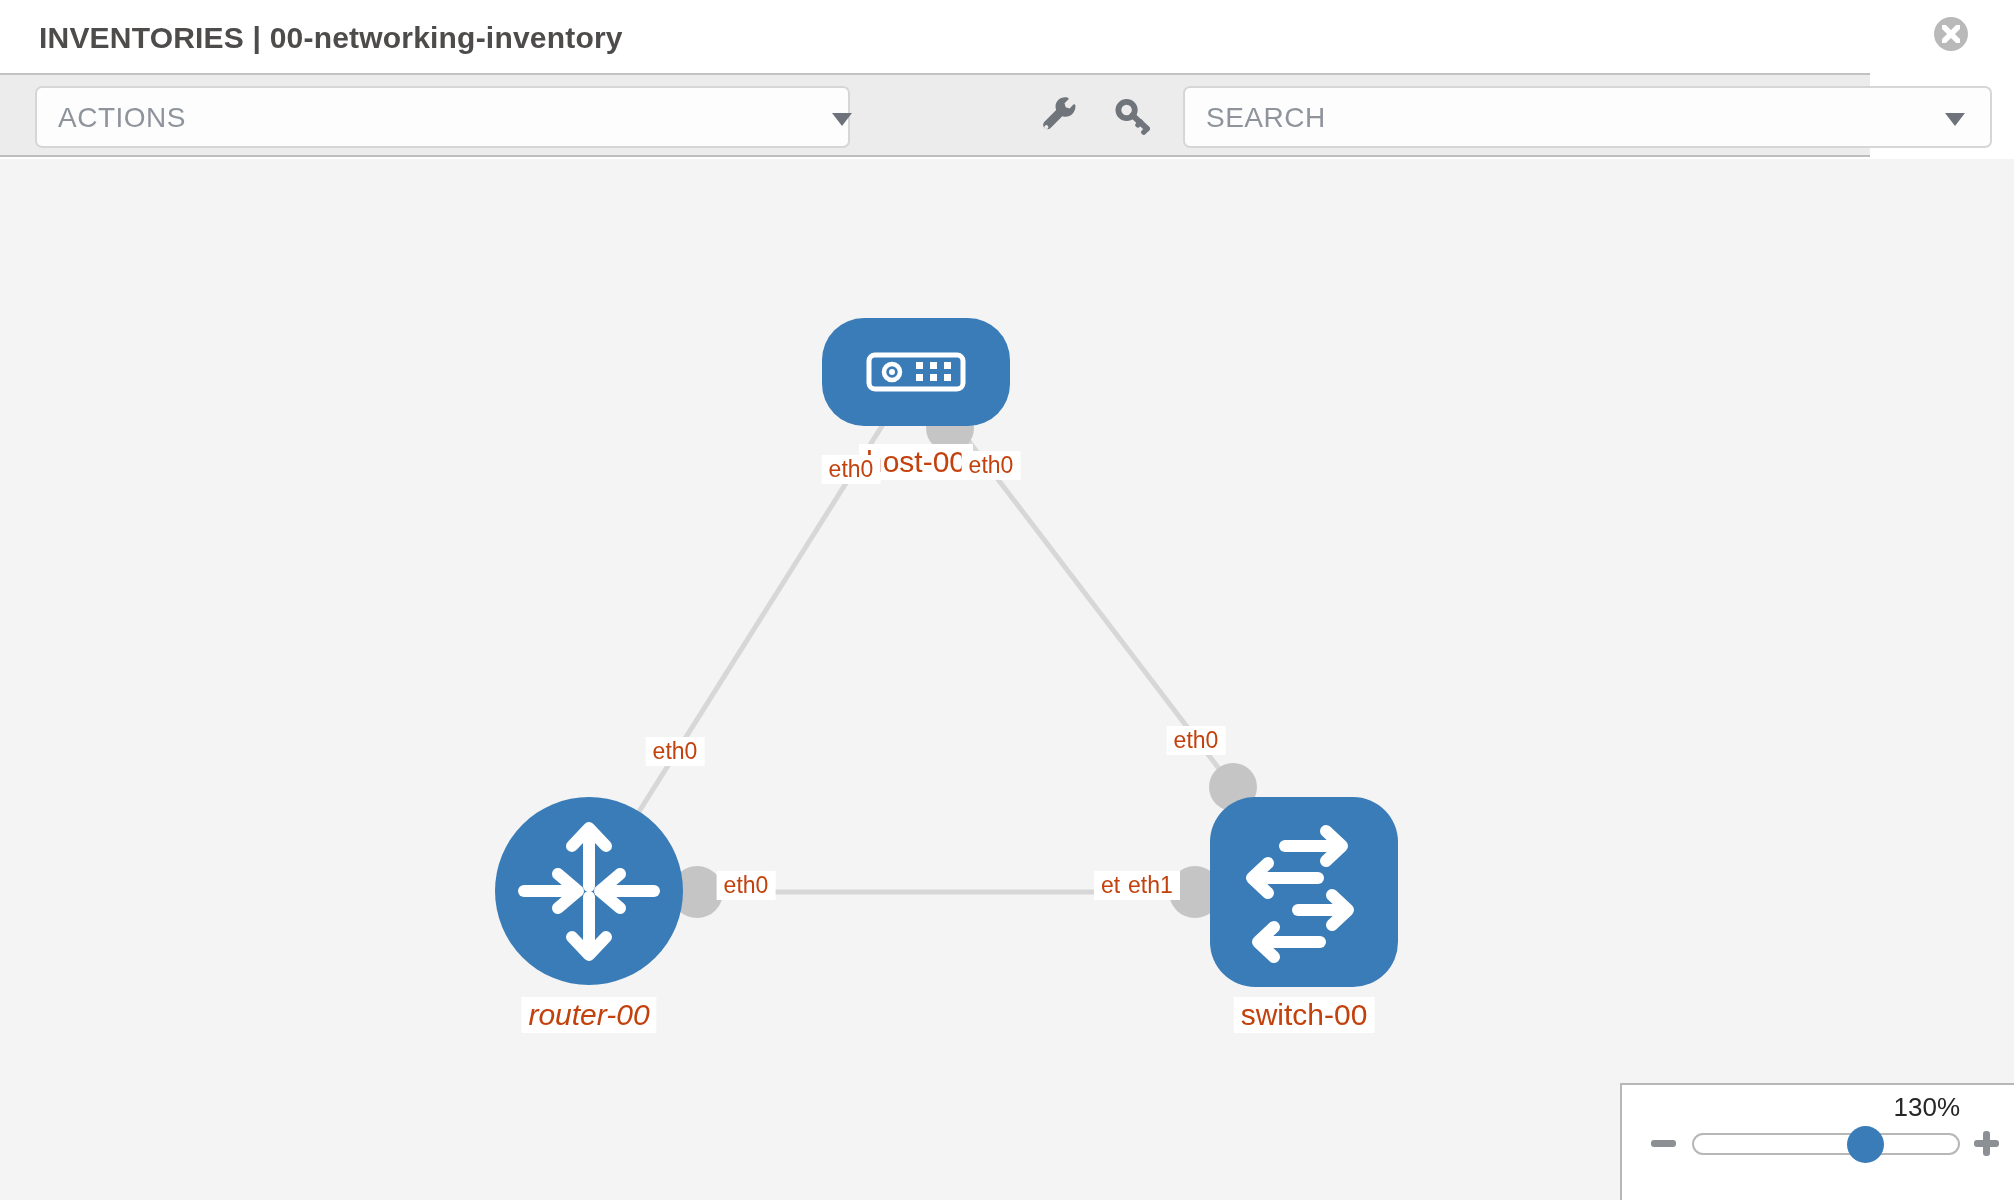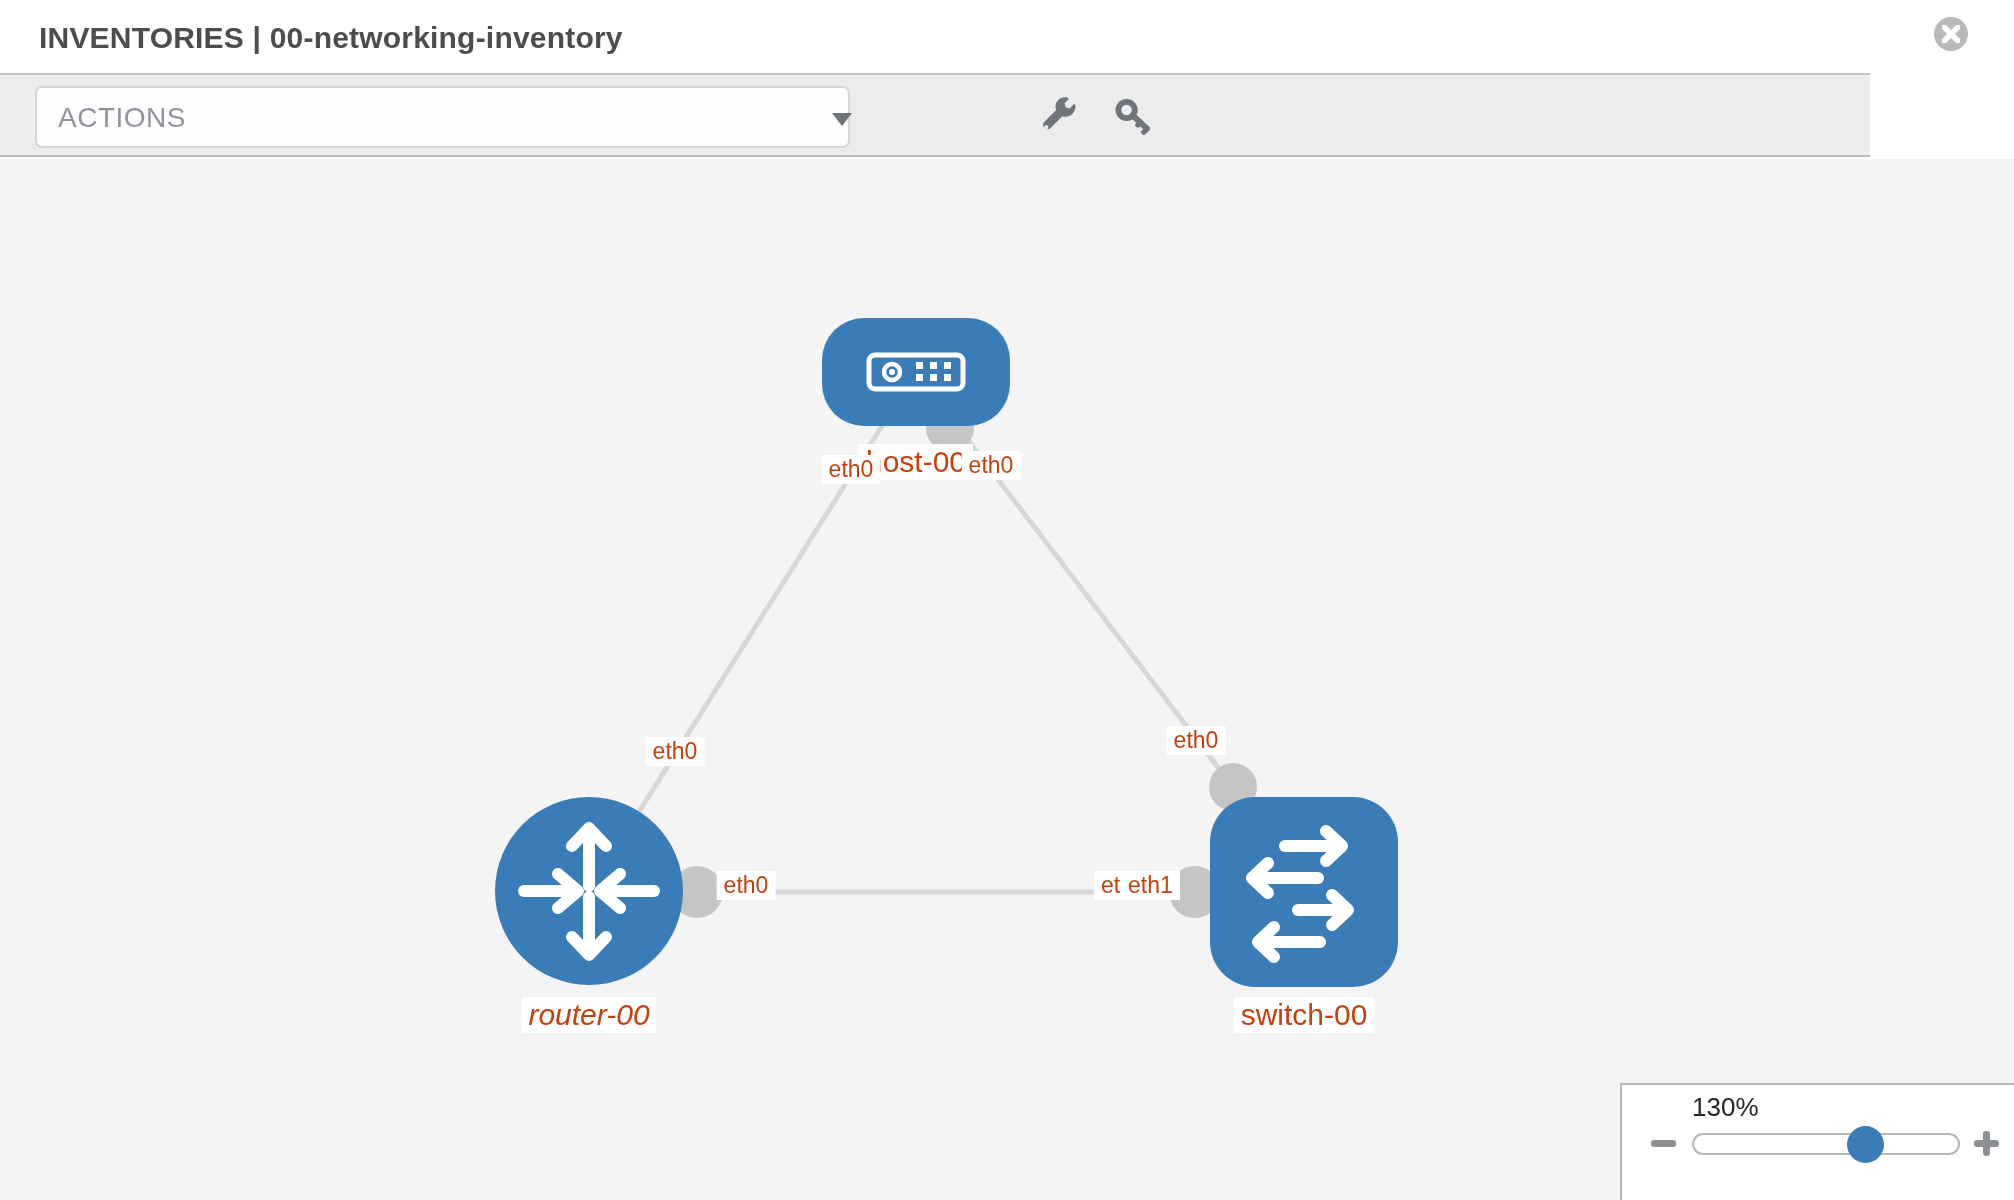--- a/index.html
+++ b/index.html
@@ -33,21 +33,21 @@
   
   .chip { position:absolute; background:#ffffff; color:#c2410c; white-space:nowrap;
     padding:1px 7px; z-index:2; }
   .chip.name { font-size:30px; transform:translateX(-50%); }
   .chip.iface { font-size:23px; transform:translateX(-50%); }
   .chip.iface-abs { font-size:23px; }
 
   
   .zoom-panel { position:absolute; left:1620px; top:924px; width:400px; height:280px;
     background:#fff; border:2px solid #b7b7b7; z-index:5; }
-  .zoom-value { position:absolute; left:70px; top:7px; width:268px; text-align:left;
+  .zoom-value { position:absolute; left:70px; top:7px; width:268px; text-align:right;
     font-size:26px; color:#262626; }
   .zoom-minus { position:absolute; left:29px; top:55px; width:25px; height:7px;
     background:#8c9095; border-radius:3px; cursor:pointer; }
   .zoom-plus { position:absolute; left:352px; top:46px; width:25px; height:25px; cursor:pointer; }
   .zoom-plus::before { content:""; position:absolute; left:0; top:9px; width:25px; height:7px;
     background:#8c9095; border-radius:3px; }
   .zoom-plus::after { content:""; position:absolute; left:9px; top:0; width:7px; height:25px;
     background:#8c9095; border-radius:3px; }
   .zoom-track { position:absolute; left:70px; top:48px; width:268px; height:22px;
     background:#fff; border:2px solid #b7b7b7; border-radius:12px; cursor:pointer; }
@@ -83,20 +83,24 @@
 
   <div class="tool-icon" style="left:1112px; top:21px;">
     <svg width="42" height="42" viewBox="0 0 36 36" fill="none" stroke="#70757c">
       <circle cx="12.5" cy="12" r="7" stroke-width="5"></circle>
       <line x1="17.5" y1="16.5" x2="30" y2="28" stroke-width="5" stroke-linecap="round"></line>
       <line x1="24.5" y1="22.2" x2="22.2" y2="24.8" stroke-width="4.5" stroke-linecap="round"></line>
       <line x1="30" y1="28" x2="27.2" y2="31" stroke-width="4.5" stroke-linecap="round"></line>
     </svg>
   </div>
 
+  <div class="select-box" style="left:1183px; width:809px;">
+    <span class="select-label">SEARCH</span>
+    <span class="caret" style="left:760px;"></span>
+  </div>
 </div>
 
 <div class="canvas">
 
   <svg class="topo-svg" viewBox="0 0 2014 1200">
 
     <line x1="916" y1="372" x2="589" y2="891" stroke="#d7d7d7" stroke-width="5"></line>
     <line x1="916" y1="372" x2="1233" y2="787" stroke="#d7d7d7" stroke-width="5"></line>
     <line x1="589" y1="892" x2="1304" y2="892" stroke="#d7d7d7" stroke-width="5"></line>
 

